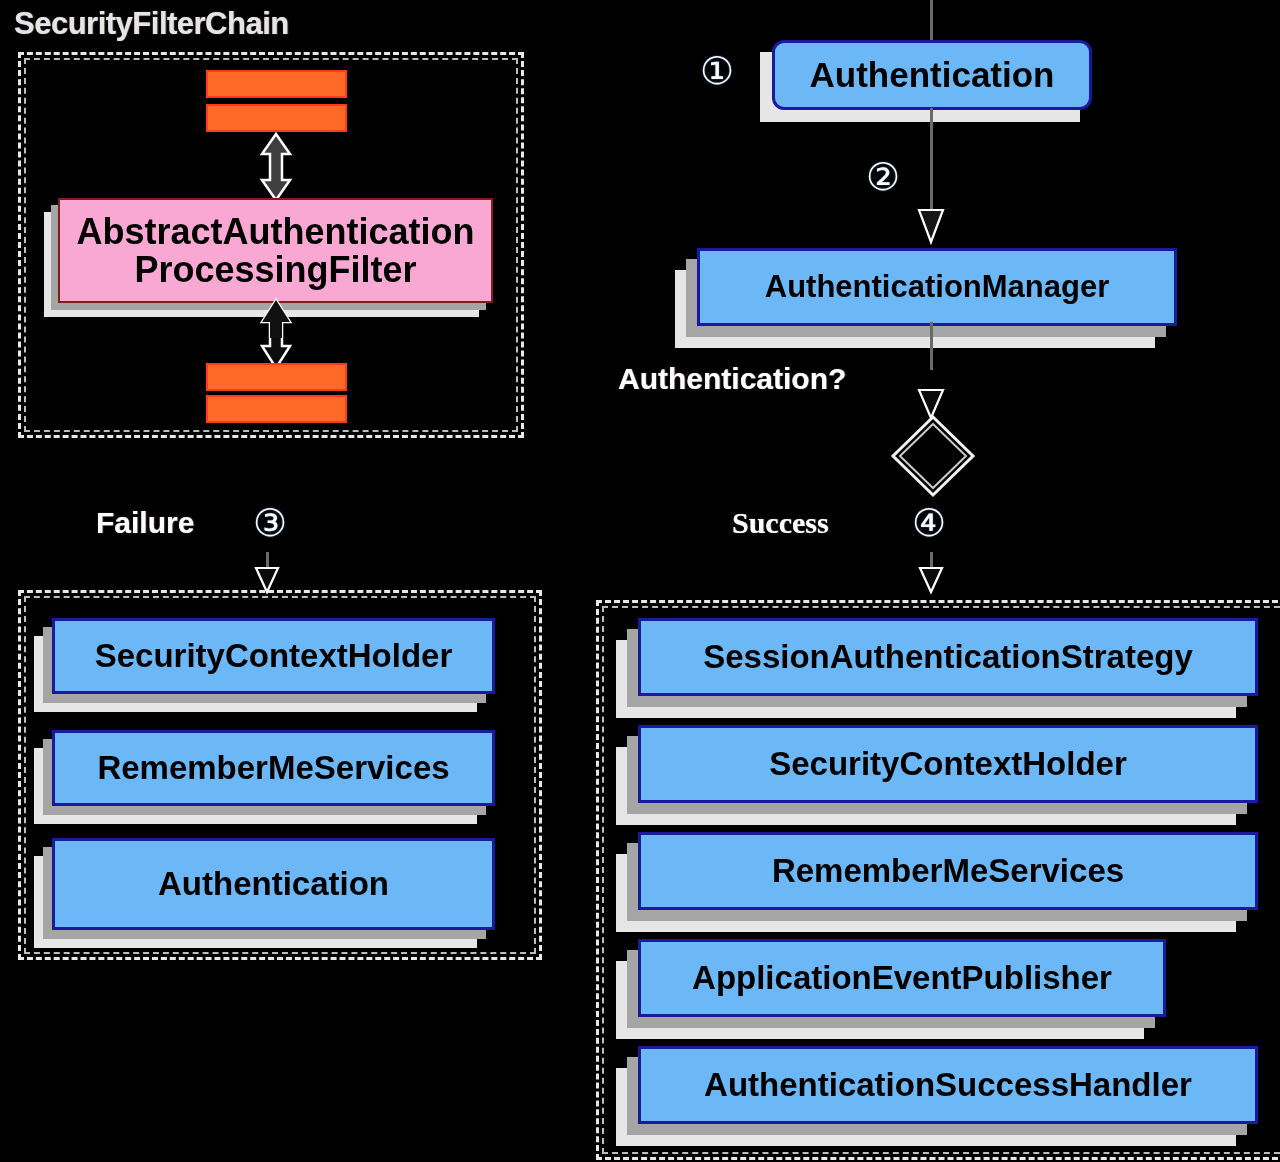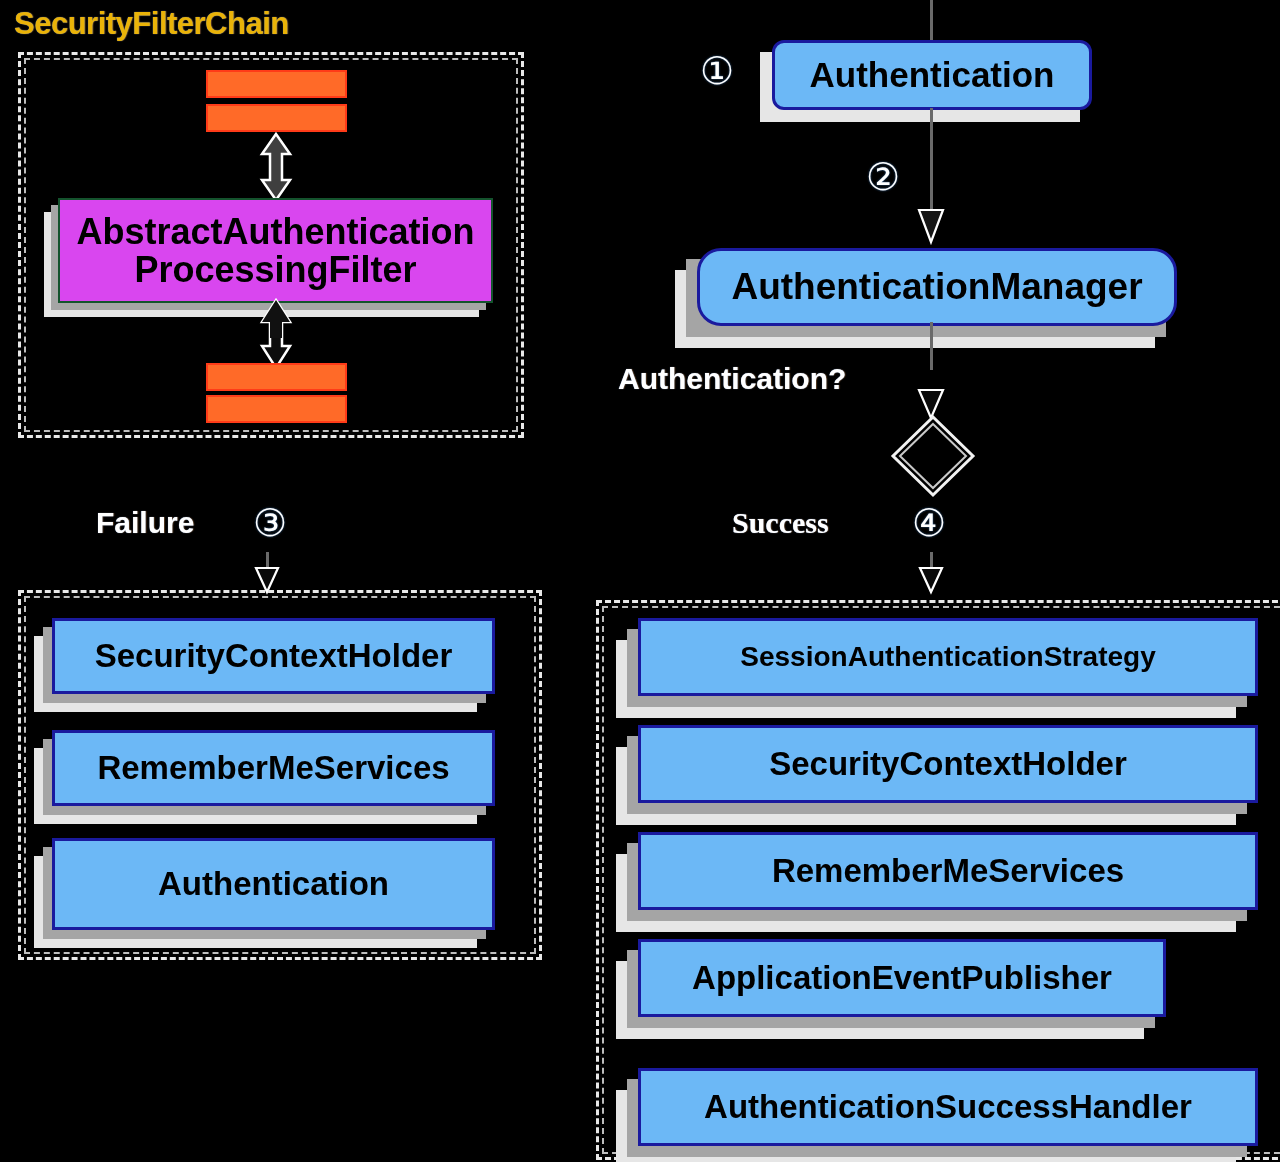--- a/index.html
+++ b/index.html
@@ -29,21 +29,21 @@
     content:"";
     position:absolute;
     left:3px; top:3px; right:3px; bottom:3px;
     border:2px dashed #bdbdbd;
     pointer-events:none;
   }
 
   
   .chain-title {
     position: absolute;
-    color: #eab308;
+    color: #e5e5e5;
     font-size: 31px;
     font-weight: bold;
     letter-spacing: -0.5px;
     white-space: nowrap;
     text-shadow: 0 0 1px #6688bb, 1px 0 1px #553311;
   }
 
   
   .node {
     position: absolute;
@@ -75,22 +75,22 @@
     line-height: 1.04;
     color: #000000;
     font-weight: bold;
   }
 
   .face.blue {
     background: #6cb8f6;
     border: 3px solid #1a1a9e;
   }
   .face.orange {
-    background: #d946ef;
-    border: 2px solid #14532d;
+    background: #f9a8d4;
+    border: 2px solid #7f1d1d;
   }
   .face.rounded {
     border-radius: 12px;
   }
 
   
   .strip {
     position: absolute;
     background: #ff6a28;
     border: 2px solid #ff3b18;
@@ -181,21 +181,21 @@
     <svg width="28" height="36" viewBox="0 0 28 36">
       <polygon points="2,2 26,2 14,34" fill="#161616" stroke="#ffffff" stroke-width="2.2"></polygon>
     </svg>
   </div>
 
   <div class="circ-num" style="left:866px; top:158px;">②</div>
 
   <div class="node" style="left:697px; top:248px; width:480px; height:78px;">
     <div class="sh-light" style="left:-22px; top:22px;"></div>
     <div class="sh-dark" style="left:-11px; top:11px;"></div>
-    <div class="face blue" style="font-size:37px;border-radius:24px;">AuthenticationManager</div>
+    <div class="face blue" style="font-size:31px;">AuthenticationManager</div>
   </div>
 
   <div class="vline dark" style="left:930px; top:322px; height:48px;"></div>
 
   <div class="edge-label" style="left:618px; top:362px;">Authentication?</div>
 
   <div class="dbl-arrow" style="left:917px; top:388px;">
     <svg width="28" height="32" viewBox="0 0 28 32">
       <polygon points="2,2 26,2 14,30" fill="#0a0a0a" stroke="#ffffff" stroke-width="2.2"></polygon>
     </svg>
@@ -250,40 +250,40 @@
     <svg width="26" height="28" viewBox="0 0 26 28">
       <polygon points="2,2 24,2 13,26" fill="#0a0a0a" stroke="#ffffff" stroke-width="2.2"></polygon>
     </svg>
   </div>
 
   <div class="dashed-box" style="left:596px; top:600px; width:700px; height:560px;"></div>
 
   <div class="node" style="left:638px; top:618px; width:620px; height:78px;">
     <div class="sh-light" style="left:-22px; top:22px;"></div>
     <div class="sh-dark" style="left:-11px; top:11px;"></div>
-    <div class="face blue" style="font-size:28px;">SessionAuthenticationStrategy</div>
+    <div class="face blue" style="font-size:33px;">SessionAuthenticationStrategy</div>
   </div>
 
   <div class="node" style="left:638px; top:725px; width:620px; height:78px;">
     <div class="sh-light" style="left:-22px; top:22px;"></div>
     <div class="sh-dark" style="left:-11px; top:11px;"></div>
     <div class="face blue" style="font-size:33px;">SecurityContextHolder</div>
   </div>
 
   <div class="node" style="left:638px; top:832px; width:620px; height:78px;">
     <div class="sh-light" style="left:-22px; top:22px;"></div>
     <div class="sh-dark" style="left:-11px; top:11px;"></div>
     <div class="face blue" style="font-size:33px;">RememberMeServices</div>
   </div>
 
   <div class="node" style="left:638px; top:939px; width:528px; height:78px;">
     <div class="sh-light" style="left:-22px; top:22px;"></div>
     <div class="sh-dark" style="left:-11px; top:11px;"></div>
     <div class="face blue" style="font-size:33px;">ApplicationEventPublisher</div>
   </div>
 
-  <div class="node" style="left:638px; top:1068px; width:620px; height:78px;">
+  <div class="node" style="left:638px; top:1046px; width:620px; height:78px;">
     <div class="sh-light" style="left:-22px; top:22px;"></div>
     <div class="sh-dark" style="left:-11px; top:11px;"></div>
     <div class="face blue" style="font-size:33px;">AuthenticationSuccessHandler</div>
   </div>
 
 </div>
 
 </body></html>

